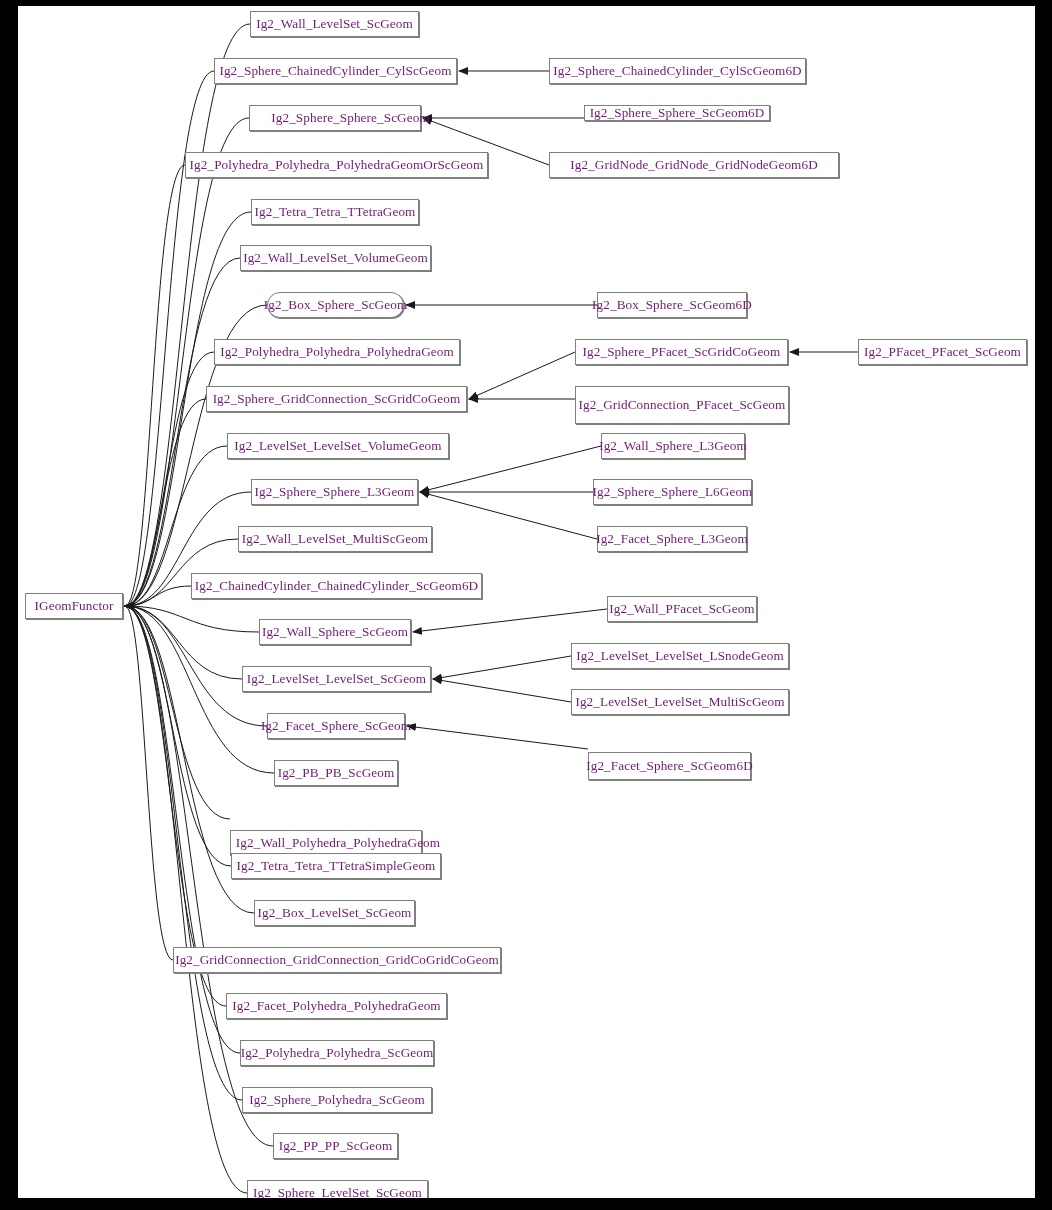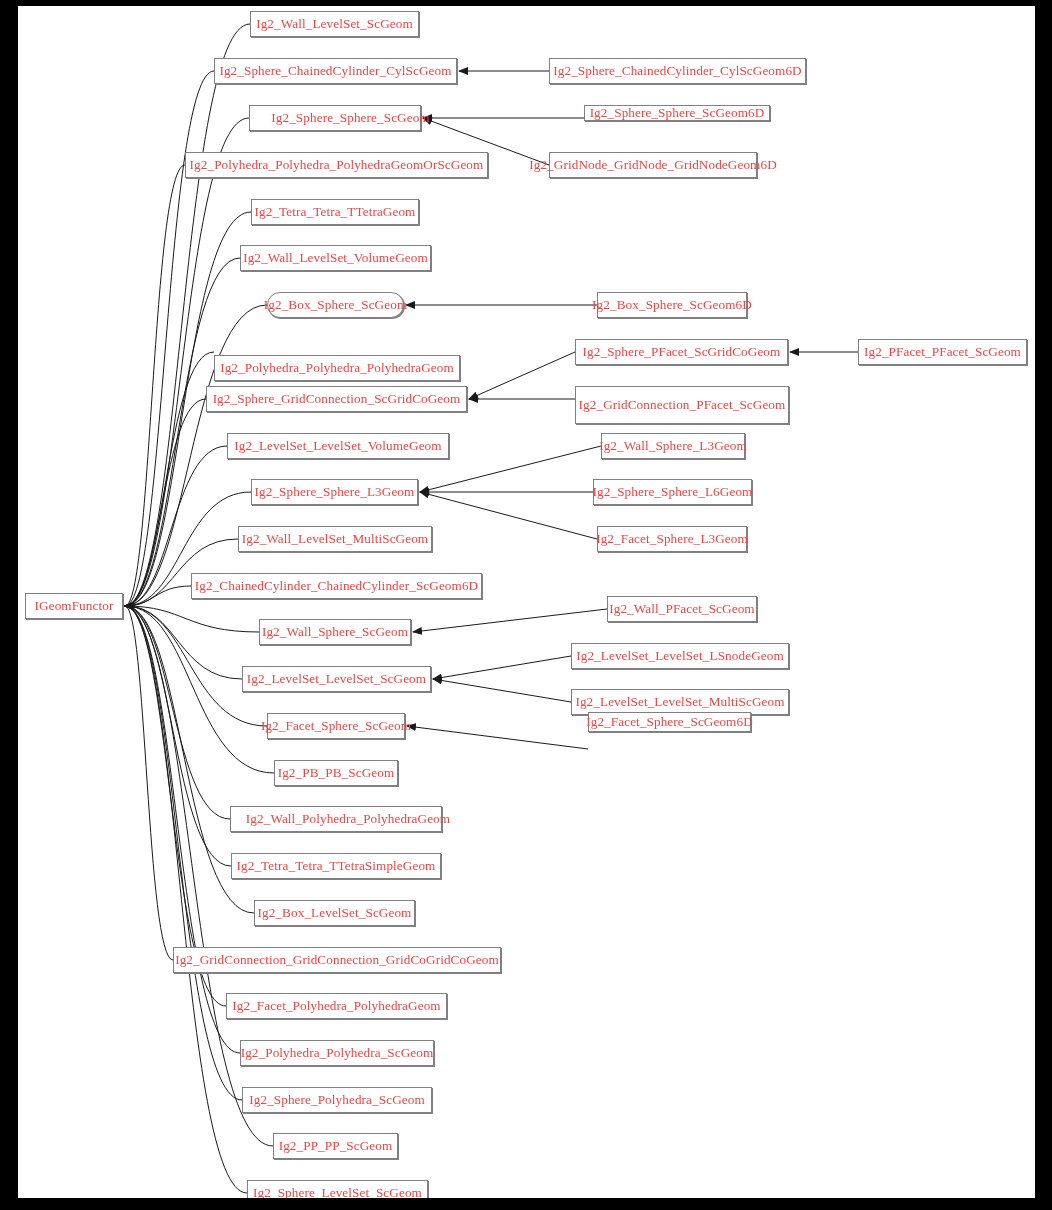--- a/index.html
+++ b/index.html
@@ -36,21 +36,21 @@
   .node {
     position: absolute;
     box-sizing: border-box;
     background: #ffffff;
     border: 1px solid #808080;
     box-shadow: 1px 1px 0 0 #808080;
     display: flex;
     align-items: center;
     justify-content: center;
     white-space: nowrap;
-    color: #ef4444;
+    color: #701a75;
     font-size: 13.2px;
     line-height: 1;
     letter-spacing: 0.1px;
   }
   .node.root {
     font-size: 13.2px;
   }
 </style>
 </head>
 <body>
@@ -107,46 +107,46 @@
         </g>
     </svg>
     <div id="node-layer">
         <div class="node root" style="left: 7px; top: 587px; width: 98px; height: 26px;">IGeomFunctor</div>
         <div class="node" style="left: 232px; top: 5px; width: 169px; height: 26px;">Ig2_Wall_LevelSet_ScGeom</div>
         <div class="node" style="left: 196px; top: 52px; width: 243px; height: 26px;">Ig2_Sphere_ChainedCylinder_CylScGeom</div>
         <div class="node" style="left: 531px; top: 52px; width: 257px; height: 26px;">Ig2_Sphere_ChainedCylinder_CylScGeom6D</div>
         <div class="node" style="left: 231px; top: 99px; width: 172px; height: 26px; padding-left: 31px;">Ig2_Sphere_Sphere_ScGeom</div>
         <div class="node" style="left: 566px; top: 99px; width: 186px; height: 16px;">Ig2_Sphere_Sphere_ScGeom6D</div>
         <div class="node" style="left: 167px; top: 146px; width: 303px; height: 26px;">Ig2_Polyhedra_Polyhedra_PolyhedraGeomOrScGeom</div>
-        <div class="node" style="left: 531px; top: 146px; width: 208px; height: 26px;">Ig2_GridNode_GridNode_GridNodeGeom6D</div>
+        <div class="node" style="left: 531px; top: 146px; width: 290px; height: 26px;">Ig2_GridNode_GridNode_GridNodeGeom6D</div>
         <div class="node" style="left: 233px; top: 193px; width: 168px; height: 26px;">Ig2_Tetra_Tetra_TTetraGeom</div>
         <div class="node" style="left: 222px; top: 239px; width: 191px; height: 26px; text-align: right;">Ig2_Wall_LevelSet_VolumeGeom</div>
         <div class="node" style="left: 249px; top: 286px; width: 137px; height: 26px; border-radius: 13px;">Ig2_Box_Sphere_ScGeom</div>
         <div class="node" style="left: 579px; top: 286px; width: 150px; height: 26px;">Ig2_Box_Sphere_ScGeom6D</div>
-        <div class="node" style="left: 196px; top: 349px; width: 246px; height: 26px;">Ig2_Polyhedra_Polyhedra_PolyhedraGeom</div>
+        <div class="node" style="left: 196px; top: 333px; width: 246px; height: 26px;">Ig2_Polyhedra_Polyhedra_PolyhedraGeom</div>
         <div class="node" style="left: 557px; top: 333px; width: 213px; height: 26px;">Ig2_Sphere_PFacet_ScGridCoGeom</div>
         <div class="node" style="left: 840px; top: 333px; width: 169px; height: 26px;">Ig2_PFacet_PFacet_ScGeom</div>
         <div class="node" style="left: 188px; top: 380px; width: 261px; height: 26px;">Ig2_Sphere_GridConnection_ScGridCoGeom</div>
         <div class="node" style="left: 557px; top: 380px; width: 214px; height: 38px;">Ig2_GridConnection_PFacet_ScGeom</div>
         <div class="node" style="left: 209px; top: 427px; width: 222px; height: 26px;">Ig2_LevelSet_LevelSet_VolumeGeom</div>
         <div class="node" style="left: 583px; top: 427px; width: 144px; height: 26px;">Ig2_Wall_Sphere_L3Geom</div>
         <div class="node" style="left: 233px; top: 473px; width: 167px; height: 26px;">Ig2_Sphere_Sphere_L3Geom</div>
         <div class="node" style="left: 575px; top: 473px; width: 159px; height: 26px;">Ig2_Sphere_Sphere_L6Geom</div>
         <div class="node" style="left: 220px; top: 520px; width: 194px; height: 26px;">Ig2_Wall_LevelSet_MultiScGeom</div>
         <div class="node" style="left: 579px; top: 520px; width: 150px; height: 26px;">Ig2_Facet_Sphere_L3Geom</div>
         <div class="node" style="left: 173px; top: 567px; width: 291px; height: 26px;">Ig2_ChainedCylinder_ChainedCylinder_ScGeom6D</div>
         <div class="node" style="left: 589px; top: 590px; width: 150px; height: 26px;">Ig2_Wall_PFacet_ScGeom</div>
         <div class="node" style="left: 241px; top: 613px; width: 152px; height: 26px;">Ig2_Wall_Sphere_ScGeom</div>
         <div class="node" style="left: 553px; top: 637px; width: 218px; height: 26px;">Ig2_LevelSet_LevelSet_LSnodeGeom</div>
         <div class="node" style="left: 224px; top: 660px; width: 189px; height: 26px;">Ig2_LevelSet_LevelSet_ScGeom</div>
         <div class="node" style="left: 553px; top: 683px; width: 218px; height: 26px;">Ig2_LevelSet_LevelSet_MultiScGeom</div>
         <div class="node" style="left: 249px; top: 707px; width: 138px; height: 26px;">Ig2_Facet_Sphere_ScGeom</div>
-        <div class="node" style="left: 570px; top: 706px; width: 163px; height: 20px;">Ig2_Facet_Sphere_ScGeom6D</div>
+        <div class="node" style="left: 570px; top: 746px; width: 163px; height: 28px;">Ig2_Facet_Sphere_ScGeom6D</div>
         <div class="node" style="left: 256px; top: 754px; width: 124px; height: 26px;">Ig2_PB_PB_ScGeom</div>
-        <div class="node" style="left: 212px; top: 800px; width: 212px; height: 26px; padding-left: 24px;">Ig2_Wall_Polyhedra_PolyhedraGeom</div>
+        <div class="node" style="left: 212px; top: 824px; width: 192px; height: 26px; padding-left: 24px;">Ig2_Wall_Polyhedra_PolyhedraGeom</div>
         <div class="node" style="left: 213px; top: 847px; width: 210px; height: 26px;">Ig2_Tetra_Tetra_TTetraSimpleGeom</div>
         <div class="node" style="left: 236px; top: 894px; width: 161px; height: 26px;">Ig2_Box_LevelSet_ScGeom</div>
         <div class="node" style="left: 155px; top: 941px; width: 328px; height: 26px;">Ig2_GridConnection_GridConnection_GridCoGridCoGeom</div>
         <div class="node" style="left: 208px; top: 987px; width: 221px; height: 26px;">Ig2_Facet_Polyhedra_PolyhedraGeom</div>
         <div class="node" style="left: 222px; top: 1034px; width: 194px; height: 26px;">Ig2_Polyhedra_Polyhedra_ScGeom</div>
         <div class="node" style="left: 224px; top: 1081px; width: 190px; height: 26px;">Ig2_Sphere_Polyhedra_ScGeom</div>
         <div class="node" style="left: 255px; top: 1127px; width: 125px; height: 26px;">Ig2_PP_PP_ScGeom</div>
         <div class="node" style="left: 229px; top: 1174px; width: 181px; height: 26px;">Ig2_Sphere_LevelSet_ScGeom</div>
       </div>
   </div>

